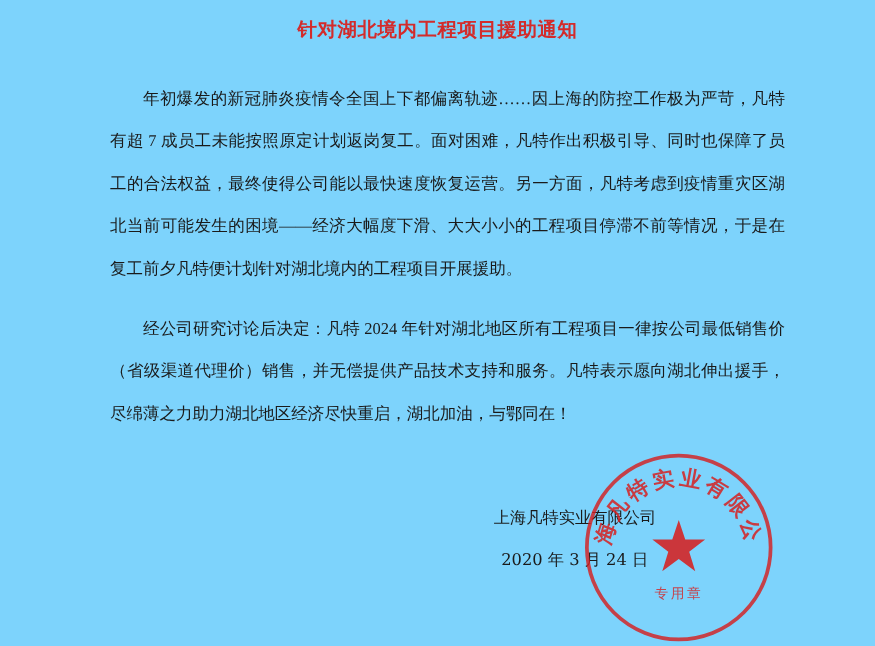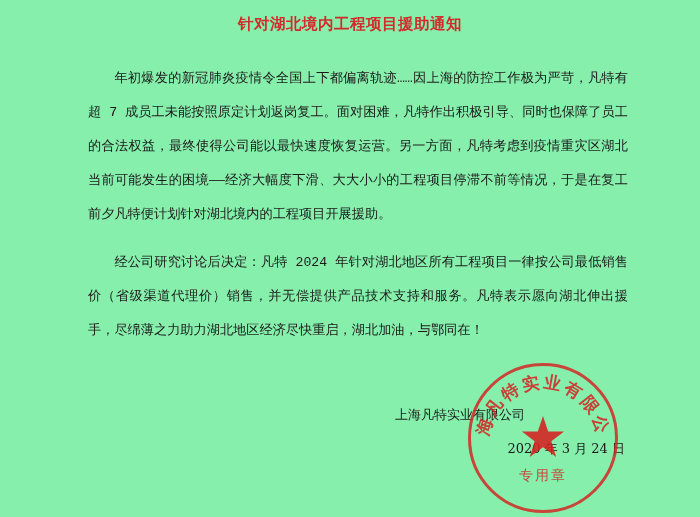--- a/index.html
+++ b/index.html
@@ -10,41 +10,41 @@
     width: 700px;
     height: 517px;
     background: #ffffff;
     font-family: "DejaVu Sans", "Liberation Sans", sans-serif;
     overflow: hidden;
   }
   .page {
     position: relative;
     width: 700px;
     height: 517px;
-    background: #86efac;
+    background: #7dd3fc;
     box-sizing: border-box;
   }
   .doc-title {
     position: absolute;
     top: 14px;
     left: 0;
     width: 700px;
     text-align: center;
     font-family: "DejaVu Serif", "Liberation Serif", serif;
     font-weight: bold;
     font-size: 15.5px;
     letter-spacing: 0.5px;
     color: #d32b2b;
   }
   .body-text {
     position: absolute;
     top: 62px;
     left: 88px;
     width: 540px;
-    font-family: Liberation Mono, monospace;
+    font-family: Liberation Serif, serif;
     font-size: 13.2px;
     line-height: 34px;
     color: #1a1a1a;
     text-align: justify;
     text-justify: inter-ideograph;
   }
   .para {
     margin: 0 0 14px 0;
     text-indent: 2em;
   }
@@ -57,21 +57,20 @@
     font-family: "DejaVu Serif", "Liberation Serif", serif;
     font-size: 13px;
     color: #1a1a1a;
     line-height: 34px;
   }
   .sig-line {
     white-space: nowrap;
   }
   .sig-date {
     padding-left: 6px;
-    text-align: right;
   }
   
   .seal {
     position: absolute;
     left: 468px;
     top: 363px;
     width: 150px;
     height: 150px;
     pointer-events: none;
   }
@@ -115,21 +114,21 @@
     font-weight: bold;
     letter-spacing: 3px;
   }
   .seal-bottom-text {
     position: absolute;
     left: 0;
     top: 104px;
     width: 150px;
     text-align: center;
     font-family: "DejaVu Serif", "Liberation Serif", serif;
-    font-size: 14px;
+    font-size: 11px;
     color: rgba(214, 32, 32, 0.8);
     letter-spacing: 2px;
   }
 </style>
 </head>
 <body>
 
 <div class="page">
 
   <div class="doc-title">针对湖北境内工程项目援助通知</div>

